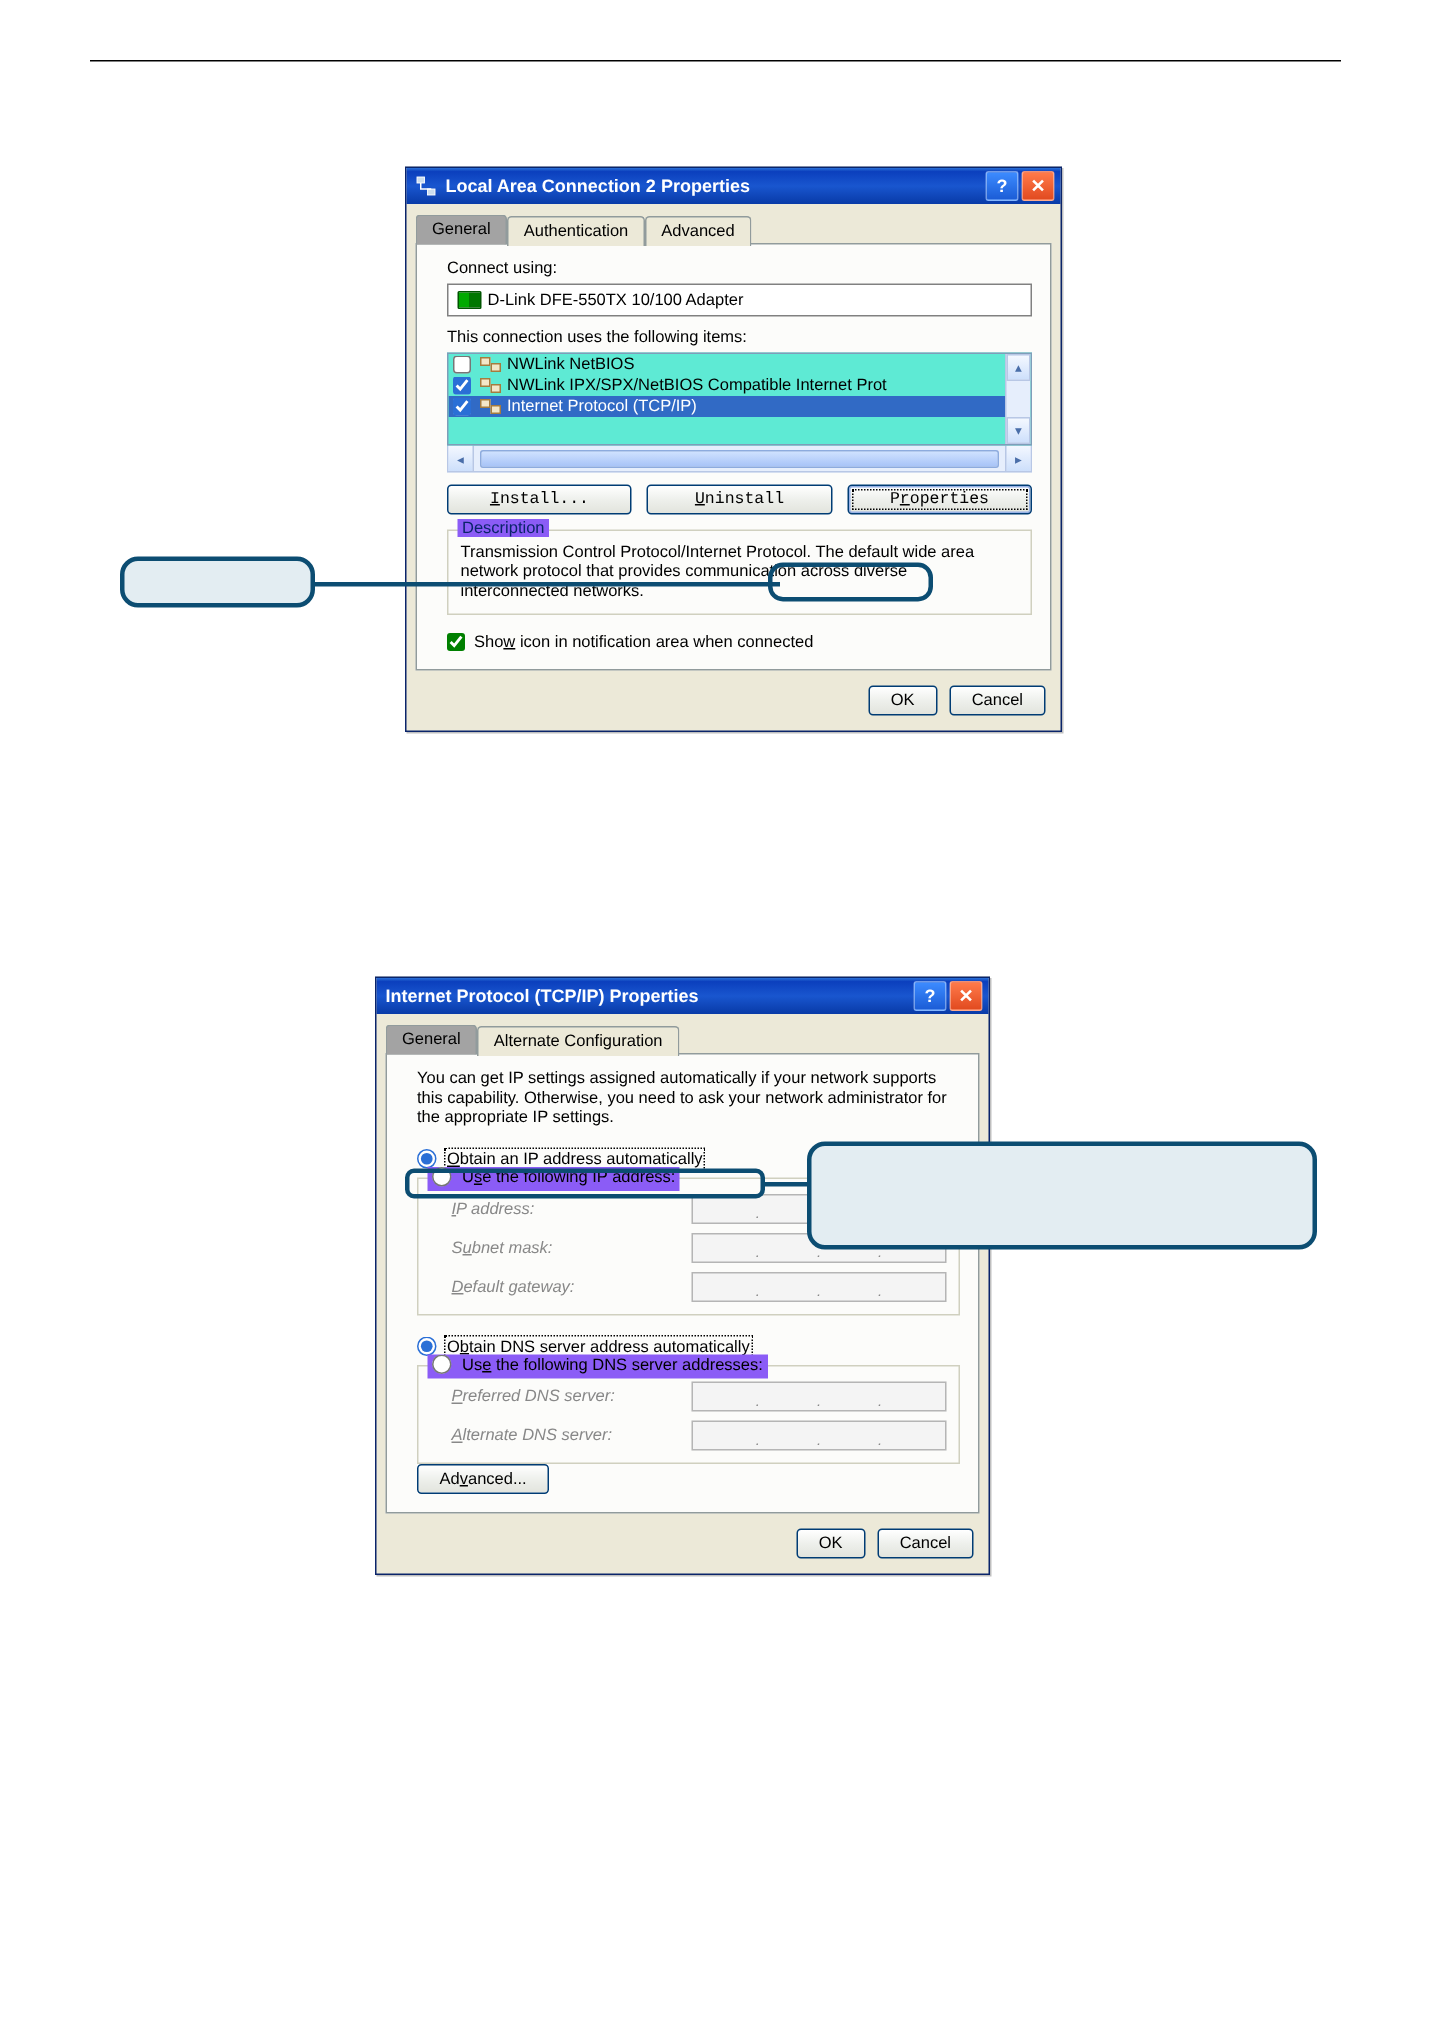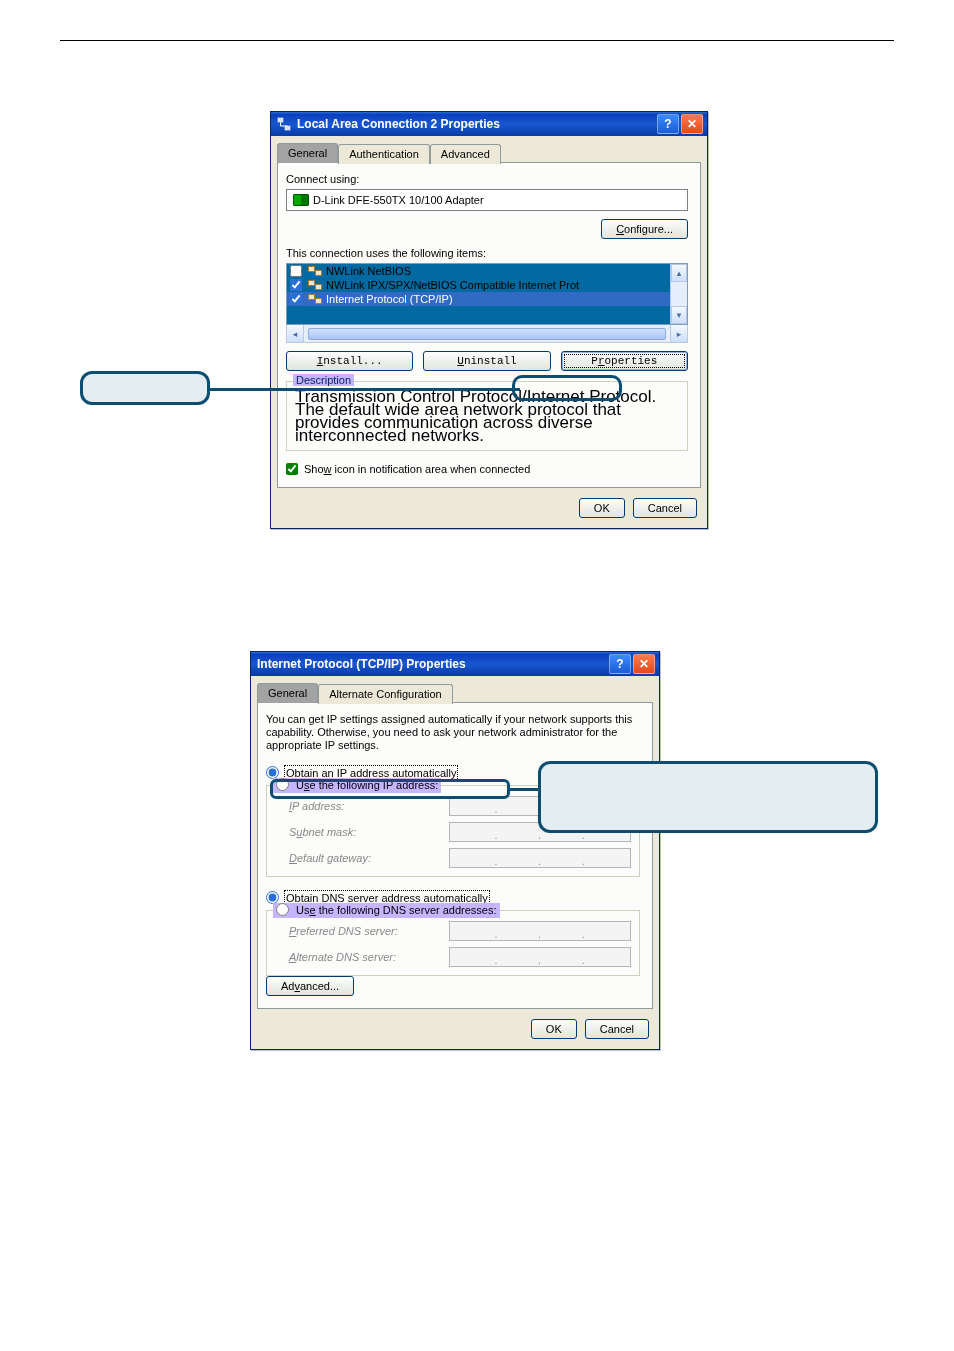--- a/index.html
+++ b/index.html
@@ -82,33 +82,33 @@
     z-index: 2;
   }
   .xp-tab.inactive {
     background: #ece9d8;
     top: 2px;
   }
   .xp-tab-panel {
     margin: 0 6px;
     border: 1px solid #919b9c;
     background: #fcfcfa;
-    padding: 10px 12px 12px 8px;
+    padding: 10px 12px 12px 20px;
     box-sizing: border-box;
   }
 
   .sunken-box {
     border: 1px solid #808080;
     background: #fff;
     padding: 4px 6px;
     box-sizing: border-box;
   }
   .listbox {
     border: 1px solid #7f9db9;
-    background: #0369a1;
+    background: #5eead4;
     height: 62px;
     width: 100%;
     box-sizing: border-box;
     position: relative;
     overflow: hidden;
     font-size: 11px;
   }
   .listbox .row {
     display: flex;
     align-items: center;
@@ -209,21 +209,21 @@
     position: relative;
     border: 1px solid #d0d0bf;
     padding: 8px;
     box-sizing: border-box;
   }
   .groupbox > .legend {
     position: absolute;
     top: -8px;
     left: 6px;
     padding: 0 3px;
-    background: #c4b5fd;
+    background: #8b5cf6;
     color: #0a246a;
     font-size: 11px;
   }
   .groupbox.plain > .legend { color: #000; }
   .dialog-footer {
     display: flex;
     justify-content: flex-end;
     gap: 8px;
     padding: 10px 10px 10px 0;
   }
@@ -332,23 +332,20 @@
       <div class="xp-tab active">General</div>
       <div class="xp-tab inactive">Authentication</div>
       <div class="xp-tab inactive">Advanced</div>
     </div>
 
     <div class="xp-tab-panel">
       <div style="margin-bottom:4px;">Connect using:</div>
       <div class="sunken-box" style="display:flex;align-items:center;">
         <span class="adapter-icon"></span>
         <span>D-Link DFE-550TX 10/100 Adapter</span>
-      </div>
-      <div style="display:flex;justify-content:flex-end;margin-top:8px;">
-        <div class="xp-btn small underline-first">Configure...</div>
       </div>
 
       <div style="margin:8px 0 4px;">This connection uses the following items:</div>
 
       <div class="listbox">
         <div style="position:absolute;left:0;top:0;right:16px;">
           <div class="row">
             <input type="checkbox" style="">
             <span class="proto-icon"></span>
             <span>NWLink NetBIOS</span>
@@ -376,21 +373,21 @@
       </div>
 
       <div class="btn-row">
         <div class="xp-btn"><span style="text-decoration:underline;">I</span>nstall...</div>
         <div class="xp-btn"><span style="text-decoration:underline;">U</span>ninstall</div>
         <div class="xp-btn focus">P<span style="text-decoration:underline;">r</span>operties</div>
       </div>
 
       <div class="groupbox">
         <div class="legend">Description</div>
-        <div style="font-size:17px;line-height:13px;">Transmission Control Protocol/Internet Protocol. The default wide area network protocol that provides communication across diverse interconnected networks.</div>
+        <div style="font-size:11px;line-height:13px;">Transmission Control Protocol/Internet Protocol. The default wide area network protocol that provides communication across diverse interconnected networks.</div>
       </div>
 
       <label class="radio-label" style="margin-top:12px;">
         <input type="checkbox" class="greencheck" checked="" style="">
         <span>Sho<span style="text-decoration:underline;">w</span> icon in notification area when connected</span>
       </label>
     </div>
 
     <div class="dialog-footer">
       <div class="xp-btn small">OK</div>

